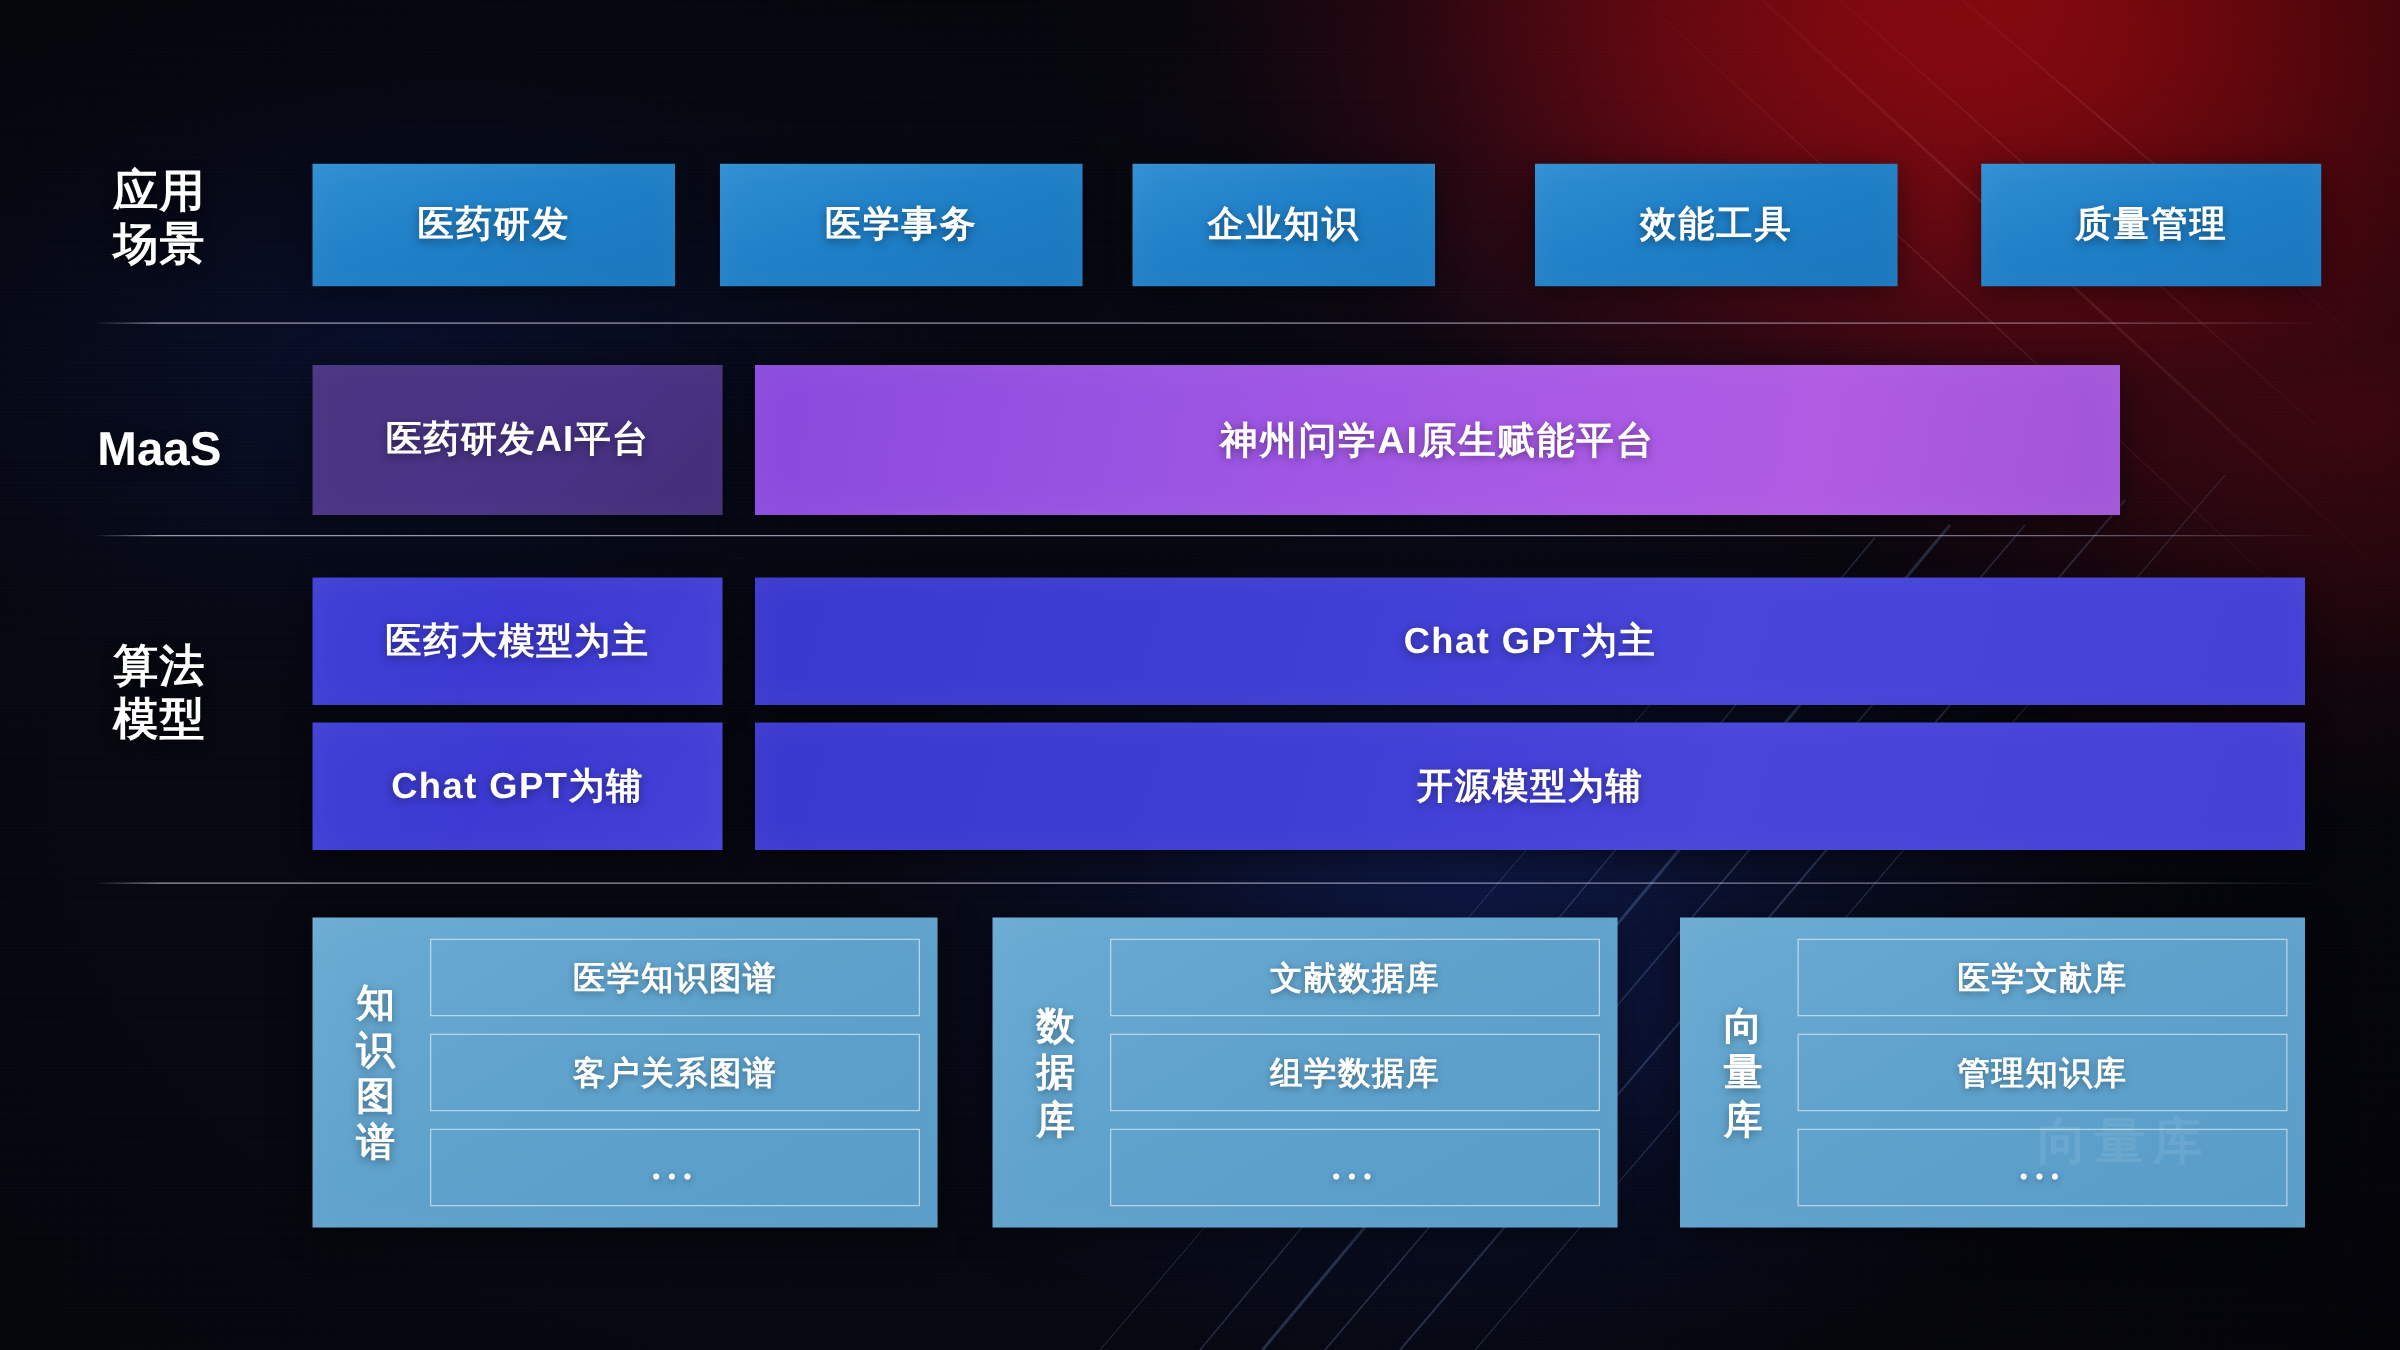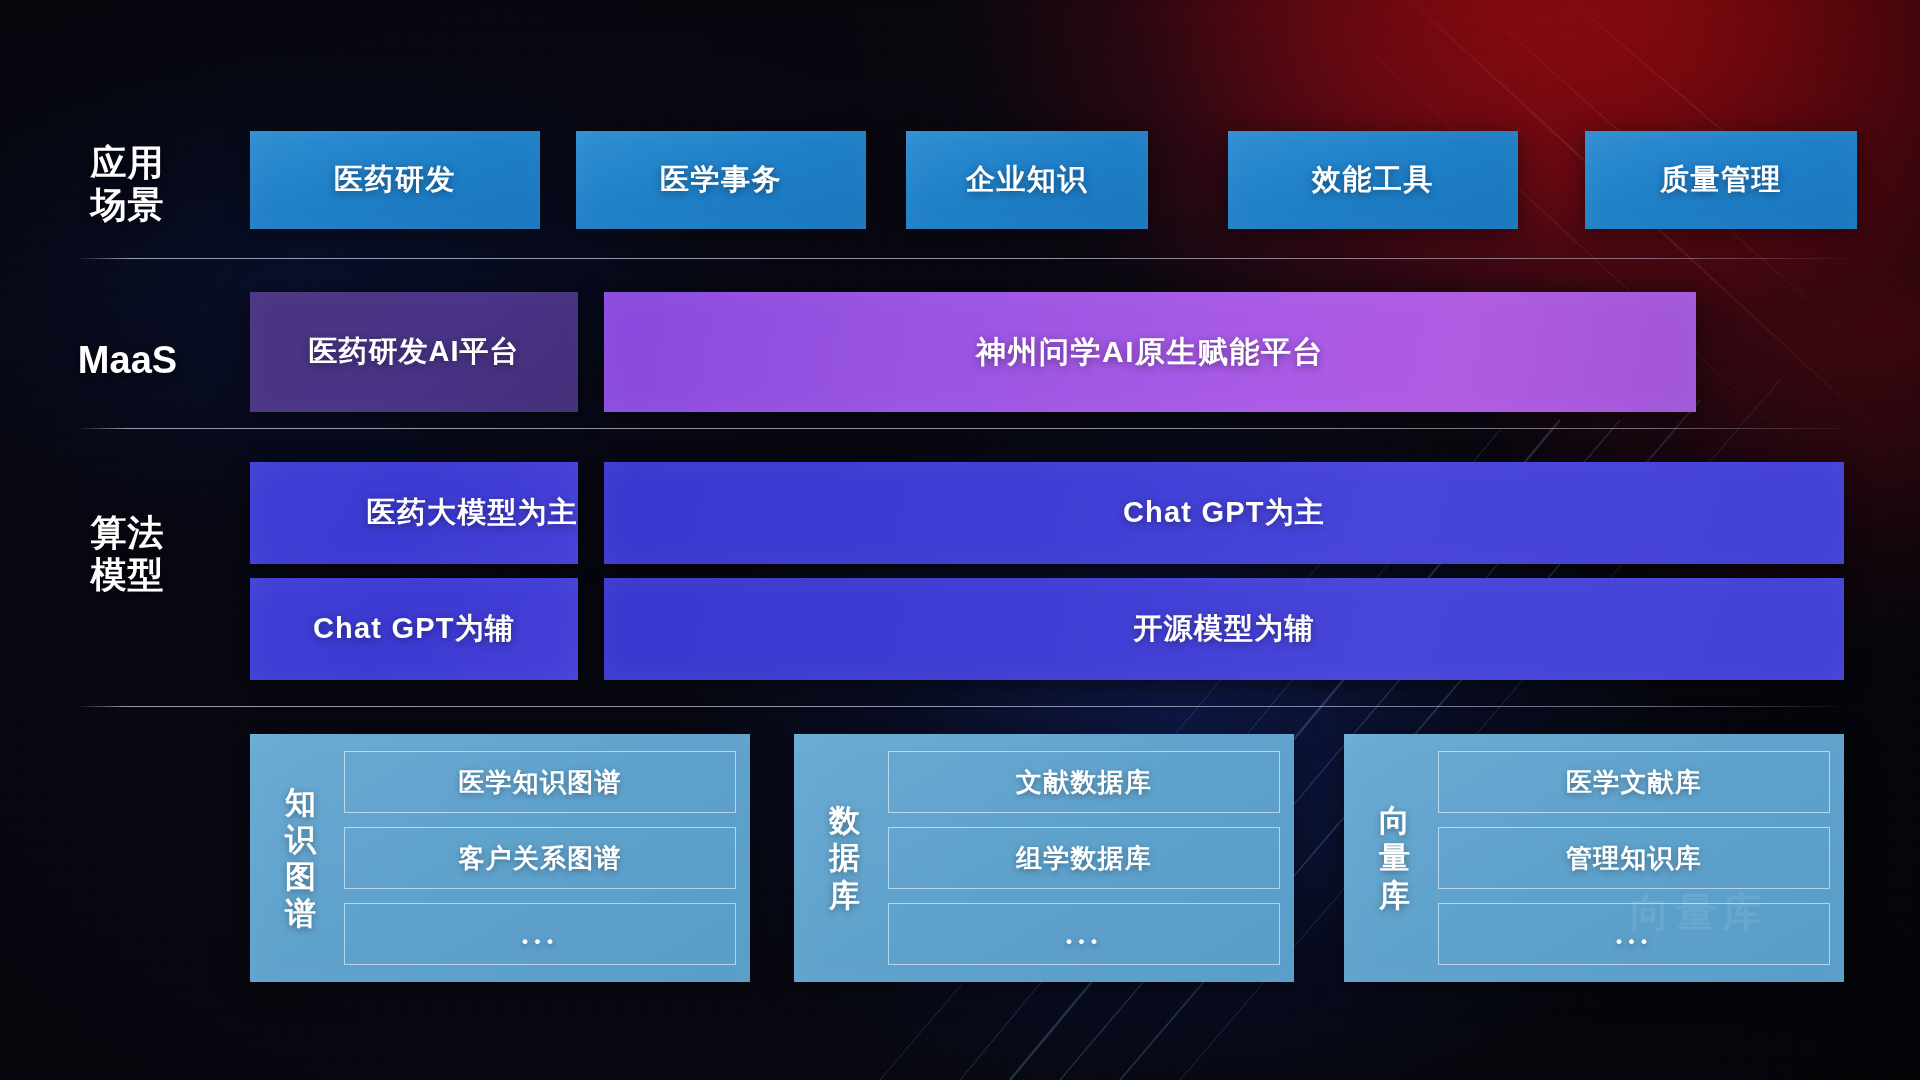--- a/index.html
+++ b/index.html
@@ -161,21 +161,21 @@
       <path d="M960,1080 L1500,430" stroke-width="1.0"></path>
       <path d="M1120,1080 L1700,400" stroke-width="1.6"></path>
       <path d="M1180,1080 L1780,380" stroke-width="0.9"></path>
       <path d="M880,1080 L1400,470" stroke-width="0.8"></path>
     </g>
   </svg>
 
   <div class="noise"></div>
   <div class="vignette"></div>
 
-  <div class="rowlabel" style="left:40px;top:142px;font-size:36px;">
+  <div class="rowlabel" style="left:40px;top:132px;font-size:36px;">
     <span class="ln">应用</span>
     <span class="ln">场景</span>
   </div>
 
   <div class="cellbox app-box" style="left:250px;top:131px;width:290px;">
     <span>医药研发</span>
   </div>
   <div class="cellbox app-box" style="left:576px;top:131px;width:290px;">
     <span>医学事务</span>
   </div>
@@ -202,21 +202,21 @@
     <span>神州问学AI原生赋能平台</span>
   </div>
 
   <div class="divider" style="top:428px;"></div>
 
   <div class="rowlabel" style="left:40px;top:512px;font-size:36px;">
     <span class="ln">算法</span>
     <span class="ln">模型</span>
   </div>
 
-  <div class="cellbox alg-box" style="left:250px;top:462px;width:328px;justify-content:flex-end;">
+  <div class="cellbox alg-box" style="left:250px;top:462px;width:328px;">
     <span>医药大模型为主</span>
   </div>
   <div class="cellbox alg-box alg-wide" style="left:604px;top:462px;width:1240px;">
     <span>Chat GPT为主</span>
   </div>
 
   <div class="cellbox alg-box" style="left:250px;top:578px;width:328px;">
     <span>Chat GPT为辅</span>
   </div>
   <div class="cellbox alg-box alg-wide" style="left:604px;top:578px;width:1240px;">

